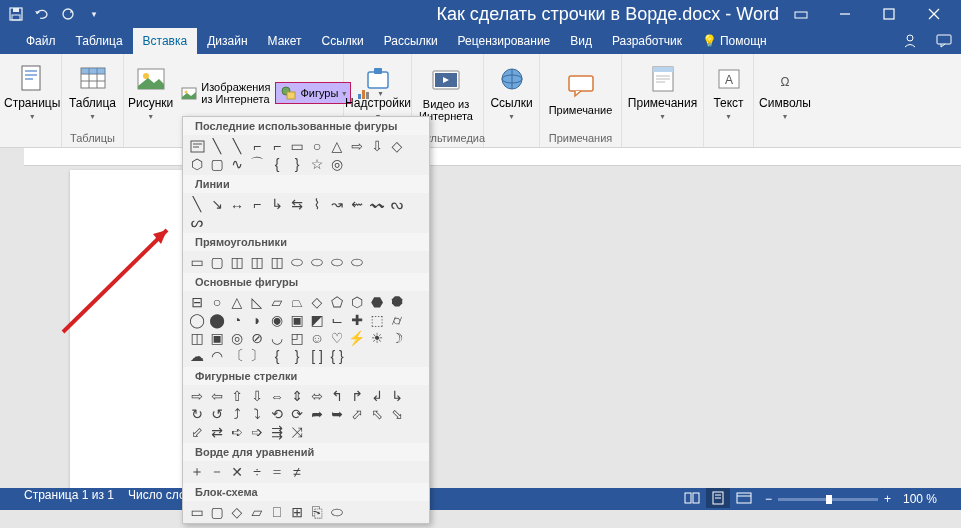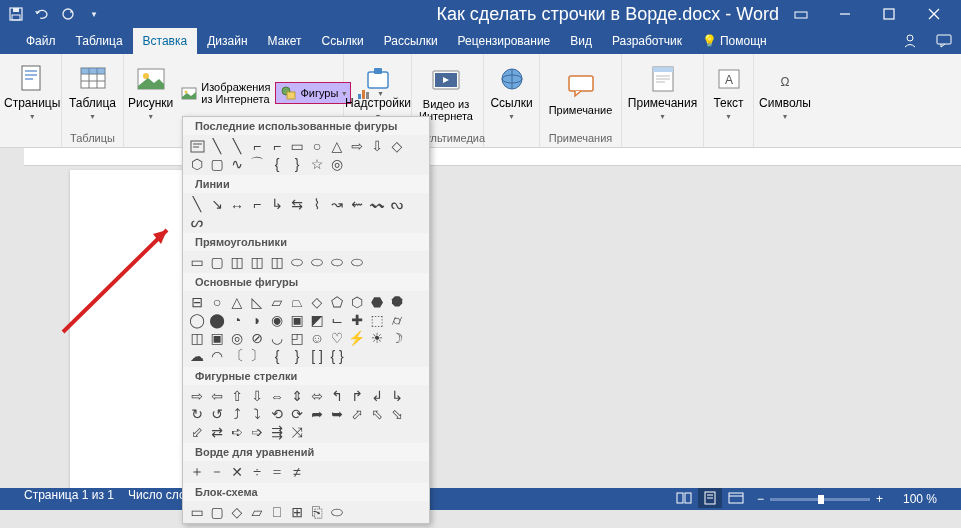--- a/index.html
+++ b/index.html
@@ -504,15 +504,15 @@
         <rect x="1" y="1" width="14" height="10" fill="none" stroke="#fff"></rect>
         <line x1="1" y1="4" x2="15" y2="4" stroke="#fff"></line>
       </svg>
     </div>
   <div class="zoom">
     <span style="cursor:pointer">−</span>
     <div class="track">
         <div class="thumb"></div>
       </div>
     <span style="cursor:pointer">+</span>
-    <span style="margin-left:14px">100 %</span>
+    <span style="margin-left:6px">100 %</span>
   </div>
 </div>
 
 </body></html>

